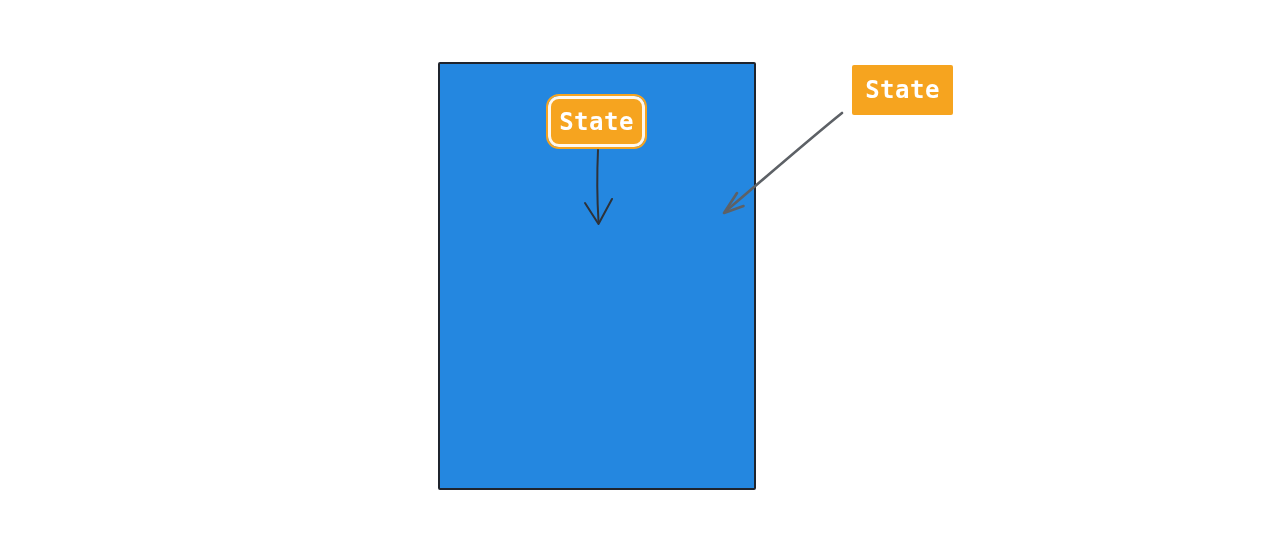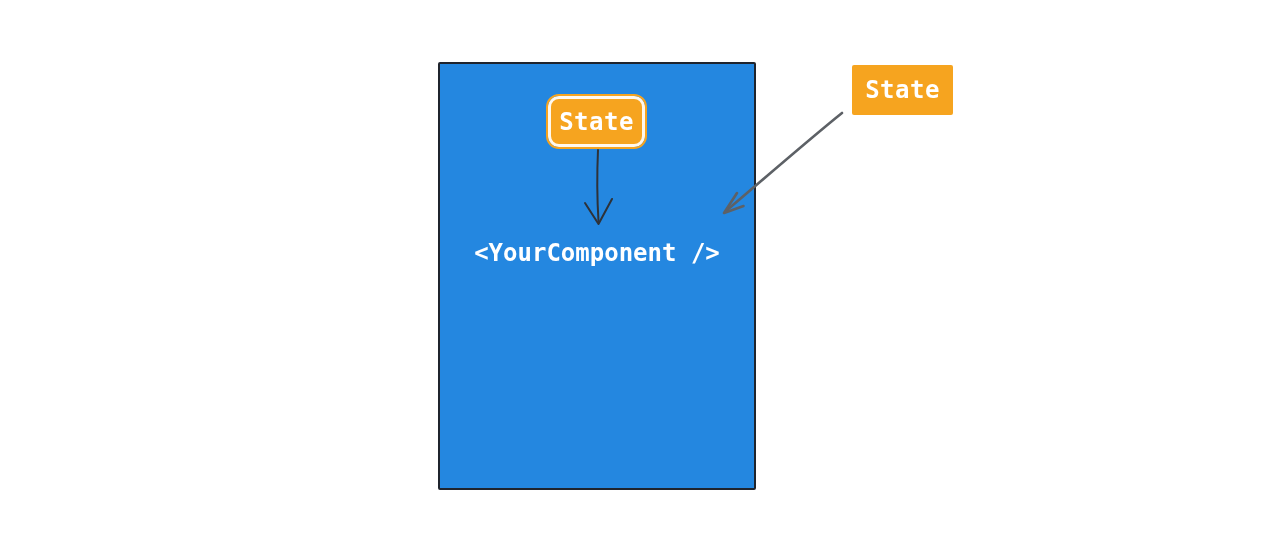--- a/index.html
+++ b/index.html
@@ -90,21 +90,20 @@
     stroke-linejoin: round;
   }
 </style>
 </head>
 <body>
 
 <div class="stage">
 
   <div class="component-box"></div>
 
-  <div class="component-label">&lt;YourComponent /&gt;</div>
 
   <div class="badge state-badge">
     <span>State</span>
   </div>
 
   <div class="badge props-badge">
     <span>State</span>
   </div>
 
   <svg class="arrows" width="1280" height="552" viewBox="0 0 1280 552">

